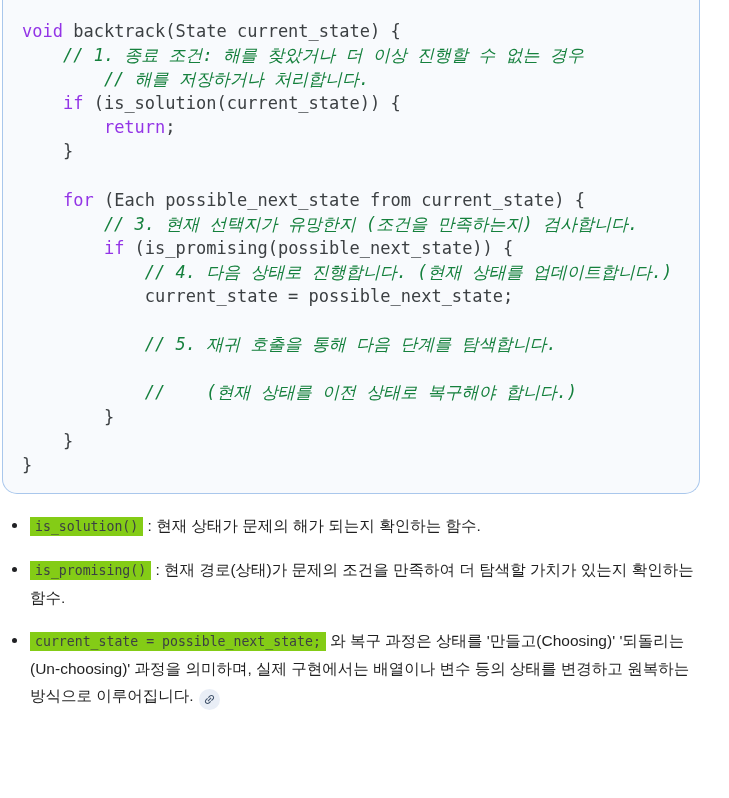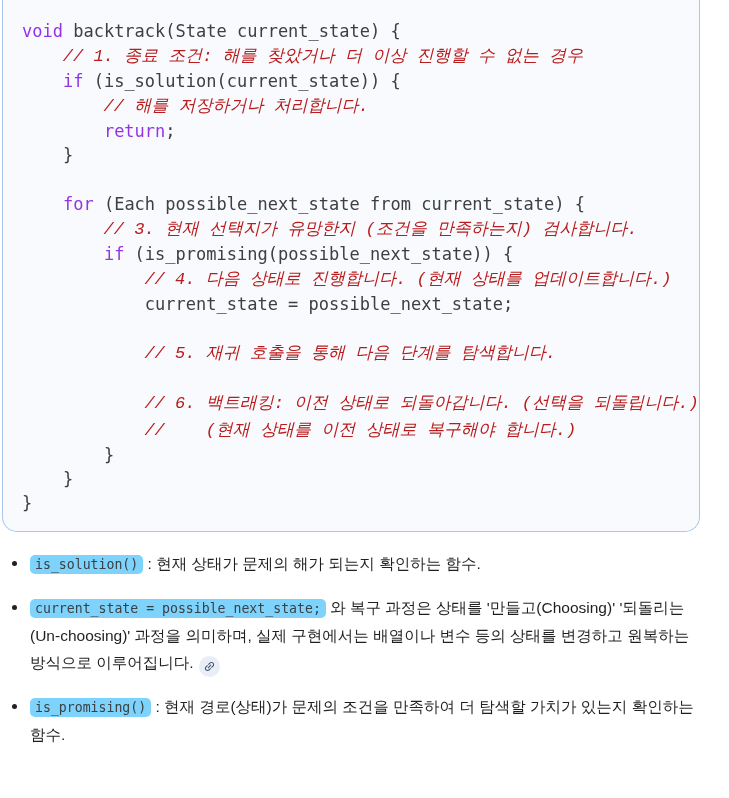--- a/index.html
+++ b/index.html
@@ -28,21 +28,21 @@
   .code-line {
     font-family: "DejaVu Sans Mono", "Liberation Mono", monospace;
     font-size: 17px;
     line-height: 24.1px;
     min-height: 24.1px;
     white-space: pre;
     color: #3c4043;
   }
   .tok-pl  { color: #3c4043; }
   .tok-kw  { color: #9334e6; }
-  .tok-com { color: #b91c1c; font-style: italic; font-family: Liberation Mono, monospace; }
+  .tok-com { color: #15803d; font-style: italic; }
 
   
   ul.bullets {
     list-style: none;
     margin: 18px 26px 0 0;
     padding: 0;
   }
   ul.bullets li {
     position: relative;
     padding-left: 30px;
@@ -58,24 +58,24 @@
     left: 12px;
     top: 11px;
     width: 5px;
     height: 5px;
     border-radius: 50%;
     background: #202124;
   }
   .inline-code {
     font-family: "DejaVu Sans Mono", "Liberation Mono", monospace;
     font-size: 13.2px;
-    background: #7dd3fc;
+    background: #84cc16;
     color: #3c4043;
     padding: 2px 5px;
-    border-radius: 5px;
+    border-radius: 0;
     white-space: nowrap;
   }
   .link-chip {
     display: inline-flex;
     align-items: center;
     justify-content: center;
     width: 21px;
     height: 21px;
     border-radius: 50%;
     background: #e9eef6;
@@ -88,41 +88,40 @@
     height: 13px;
     transform: rotate(-45deg);
   }
 </style>
 </head>
 <body>
 
 <div class="code-block" id="code-block">
     <div class="code-line"><span class="tok-kw">void</span><span class="tok-pl"> backtrack(State current_state) {</span></div>
     <div class="code-line"><span class="tok-com">    // 1. 종료 조건: 해를 찾았거나 더 이상 진행할 수 없는 경우</span></div>
+    <div class="code-line"><span class="tok-com">        // 해를 저장하거나 처리합니다.</span></div>
     <div class="code-line"><span class="tok-pl">    </span><span class="tok-kw">if</span><span class="tok-pl"> (is_solution(current_state)) {</span></div>
-    <div class="code-line"><span class="tok-com">        // 해를 저장하거나 처리합니다.</span></div>
     <div class="code-line"><span class="tok-pl">        </span><span class="tok-kw">return</span><span class="tok-pl">;</span></div>
     <div class="code-line"><span class="tok-pl">    }</span></div>
     <div class="code-line"></div>
     <div class="code-line"><span class="tok-pl">    </span><span class="tok-kw">for</span><span class="tok-pl"> (Each possible_next_state from current_state) {</span></div>
     <div class="code-line"><span class="tok-com">        // 3. 현재 선택지가 유망한지 (조건을 만족하는지) 검사합니다.</span></div>
     <div class="code-line"><span class="tok-pl">        </span><span class="tok-kw">if</span><span class="tok-pl"> (is_promising(possible_next_state)) {</span></div>
     <div class="code-line"><span class="tok-com">            // 4. 다음 상태로 진행합니다. (현재 상태를 업데이트합니다.)</span></div>
     <div class="code-line"><span class="tok-pl">            current_state = possible_next_state;</span></div>
     <div class="code-line"></div>
     <div class="code-line"><span class="tok-com">            // 5. 재귀 호출을 통해 다음 단계를 탐색합니다.</span></div>
     <div class="code-line"></div>
-    <div class="code-line"><span class="tok-com">            // 6. 백트래킹: 이전 상태로 되돌아갑니다. (선택을 되돌립니다.)</span></div>
     <div class="code-line"><span class="tok-com">            //    (현재 상태를 이전 상태로 복구해야 합니다.)</span></div>
     <div class="code-line"><span class="tok-pl">        }</span></div>
     <div class="code-line"><span class="tok-pl">    }</span></div>
     <div class="code-line"><span class="tok-pl">}</span></div>
   </div>
 
 <ul class="bullets" id="bullet-list">
     <li><span class="inline-code">is_solution()</span><span> : 현재 상태가 문제의 해가 되는지 확인하는 함수.</span></li>
+    <li><span class="inline-code">is_promising()</span><span> : 현재 경로(상태)가 문제의 조건을 만족하여 더 탐색할 가치가 있는지 확인하는 함수.</span></li>
     <li><span class="inline-code">current_state = possible_next_state;</span><span> 와 복구 과정은 상태를 '만들고(Choosing)' '되돌리는(Un-choosing)' 과정을 의미하며, 실제 구현에서는 배열이나 변수 등의 상태를 변경하고 원복하는 방식으로 이루어집니다.</span><span class="link-chip">
         <svg viewBox="0 0 24 24">
           <path fill="#41536b" d="M17 7h-4v2h4c1.65 0 3 1.35 3 3s-1.35 3-3 3h-4v2h4c2.76 0 5-2.24 5-5s-2.24-5-5-5zm-6 8H7c-1.65 0-3-1.35-3-3s1.35-3 3-3h4V7H7c-2.76 0-5 2.24-5 5s2.24 5 5 5h4v-2zm-3-4h8v2H8v-2z"></path>
         </svg>
       </span></li>
-    <li><span class="inline-code">is_promising()</span><span> : 현재 경로(상태)가 문제의 조건을 만족하여 더 탐색할 가치가 있는지 확인하는 함수.</span></li>
   </ul>
 
 </body></html>

